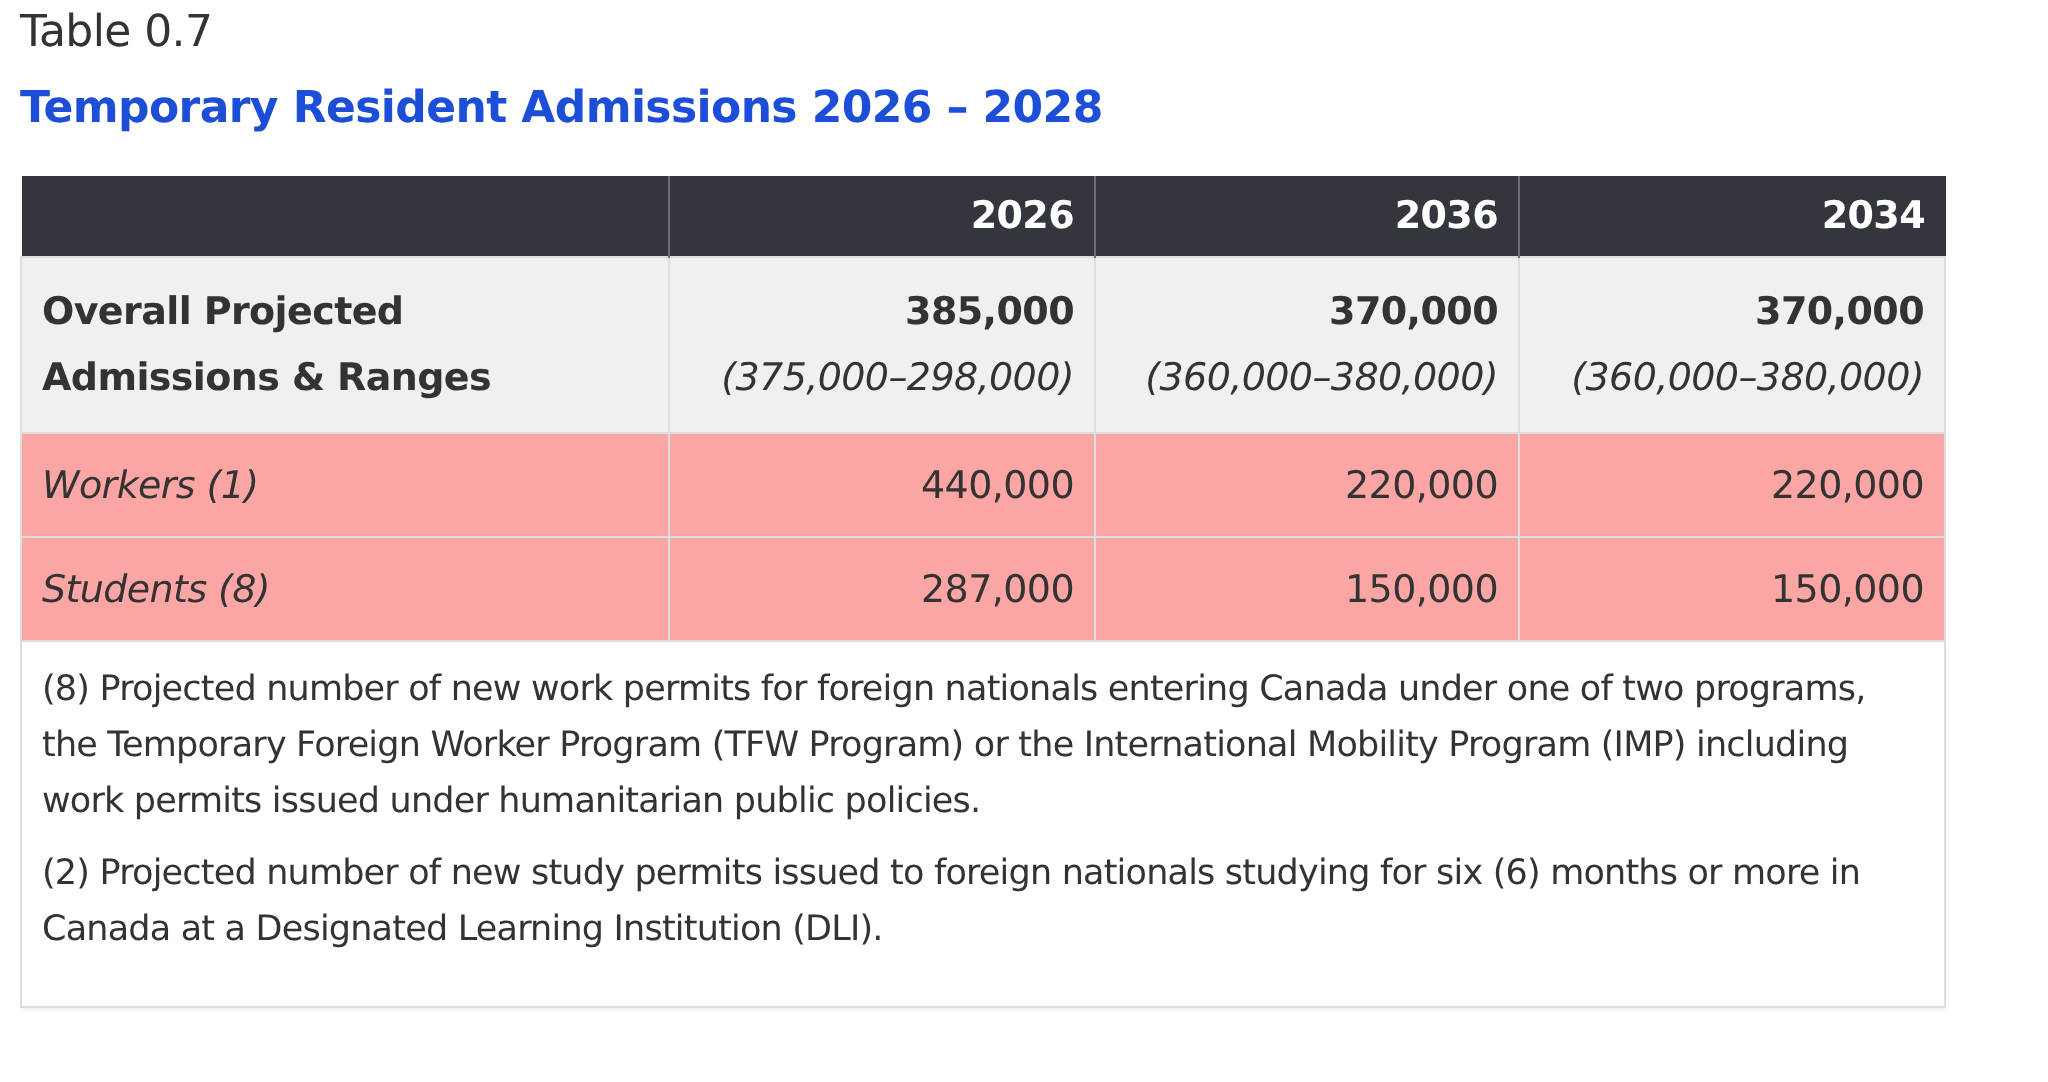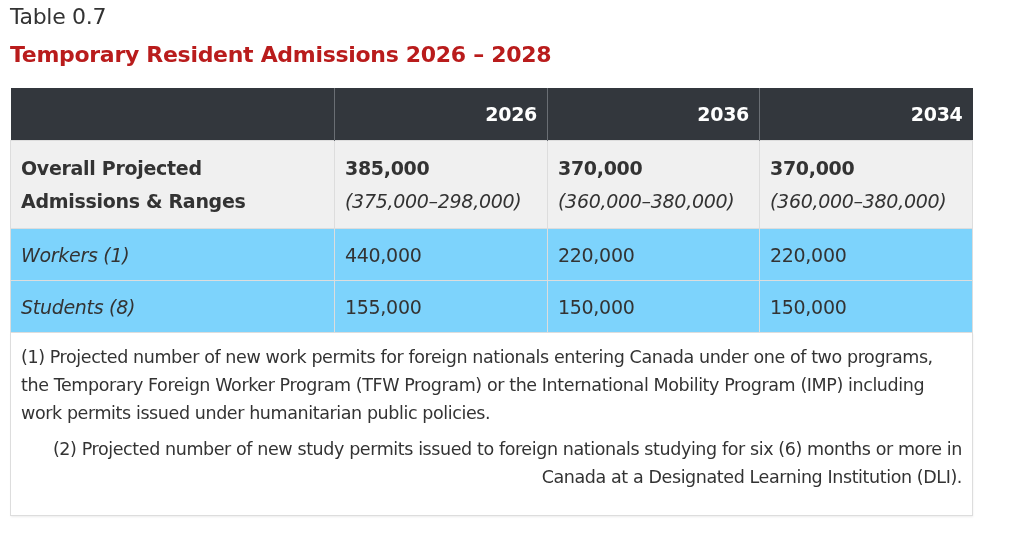--- a/index.html
+++ b/index.html
@@ -22,84 +22,85 @@
       font-size: 22px;
       color: #333333;
       letter-spacing: -0.3px;
     }
     .title {
       position: absolute;
       left: 10px;
       top: 42px;
       font-size: 22px;
       font-weight: bold;
-      color: #b91c1c;
+      color: #1d4ed8;
       letter-spacing: -0.3px;
     }
     table.admissions {
       position: absolute;
       left: 10px;
       top: 88px;
       width: 962px;
       border-collapse: collapse;
       table-layout: fixed;
       font-size: 19px;
     }
     table.admissions col.c0 { width: 324px; }
     table.admissions col.c1 { width: 213px; }
     table.admissions col.c2 { width: 212px; }
     table.admissions col.c3 { width: 213px; }
     table.admissions th {
       background: #33373d;
       color: #ffffff;
       font-weight: bold;
       text-align: right;
-      height: 52px;
+      height: 40px;
       padding: 0 10px;
       border-left: 1px solid #6a6e74;
       font-size: 19px;
       letter-spacing: -0.3px;
     }
     table.admissions th:first-child { border-left: none; }
     table.admissions td {
       border: 1px solid #dddddd;
       padding: 0 10px;
+      text-align: right;
       vertical-align: middle;
       color: #333333;
       letter-spacing: -0.3px;
     }
     table.admissions td.label {
       text-align: left;
     }
     tr.overall td {
       background: #f0f0f0;
       height: 87px;
       line-height: 33px;
       margin-top: 16px;
     }
     tr.overall td.label { font-weight: bold; }
     tr.overall .total { font-weight: bold; display: block; }
     tr.overall .range { font-style: italic; display: block; }
     tr.sub td {
       height: 51px;
-      background: #7dd3fc;
+      background: #fca5a5;
     }
     tr.sub td.label { font-style: italic; }
     tr.notes td {
       text-align: left;
       padding: 10px 10px 24px 10px;
       font-size: 17.5px;
       line-height: 28px;
       letter-spacing: -0.4px;
       box-shadow: 0 1px 2px rgba(0,0,0,0.08);
     }
     tr.notes p {
       margin: 0 0 8px 0;
     }
-    tr.notes p:last-child { margin-bottom: 0; text-align: right; }
+    tr.notes p:last-child { margin-bottom: 0; }
   </style>
 </head>
 <body>
 
 <div class="caption">Table 0.7</div>
 <div class="title">Temporary Resident Admissions 2026 – 2028</div>
 
 <table class="admissions">
   <colgroup>
     <col class="c0">
@@ -132,24 +133,24 @@
       </td>
     </tr>
     <tr class="sub">
       <td class="label">Workers (1)</td>
       <td>440,000</td>
       <td>220,000</td>
       <td>220,000</td>
     </tr>
     <tr class="sub">
       <td class="label">Students (8)</td>
-      <td>155,000</td>
+      <td>287,000</td>
       <td>150,000</td>
       <td>150,000</td>
     </tr>
     <tr class="notes">
       <td colspan="4">
-        <p>(1) Projected number of new work permits for foreign nationals entering Canada under one of two programs, the Temporary Foreign Worker Program (TFW Program) or the International Mobility Program (IMP) including work permits issued under humanitarian public policies.</p>
+        <p>(8) Projected number of new work permits for foreign nationals entering Canada under one of two programs, the Temporary Foreign Worker Program (TFW Program) or the International Mobility Program (IMP) including work permits issued under humanitarian public policies.</p>
         <p>(2) Projected number of new study permits issued to foreign nationals studying for six (6) months or more in Canada at a Designated Learning Institution (DLI).</p>
       </td>
     </tr>
   </tbody>
 </table>
 
 </body></html>

